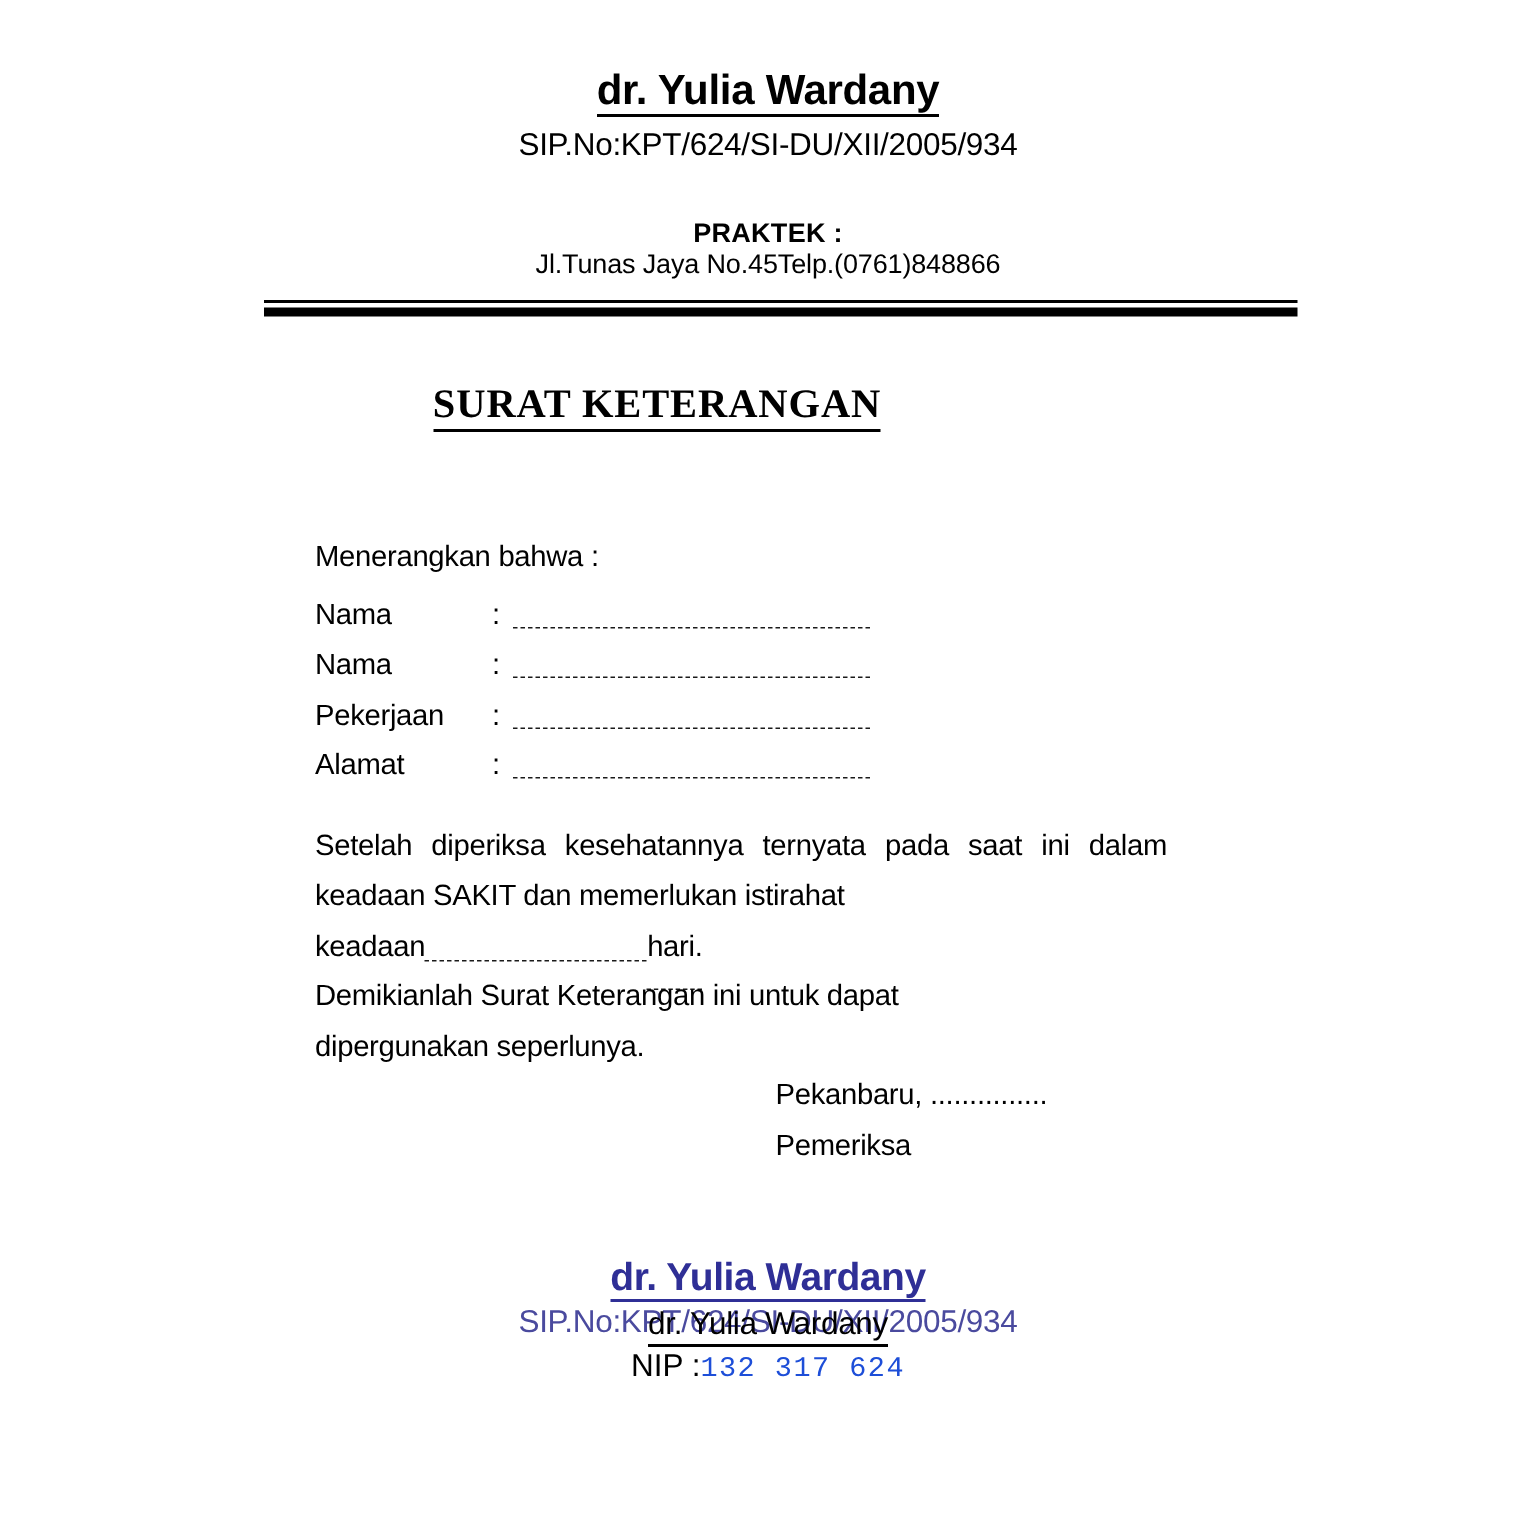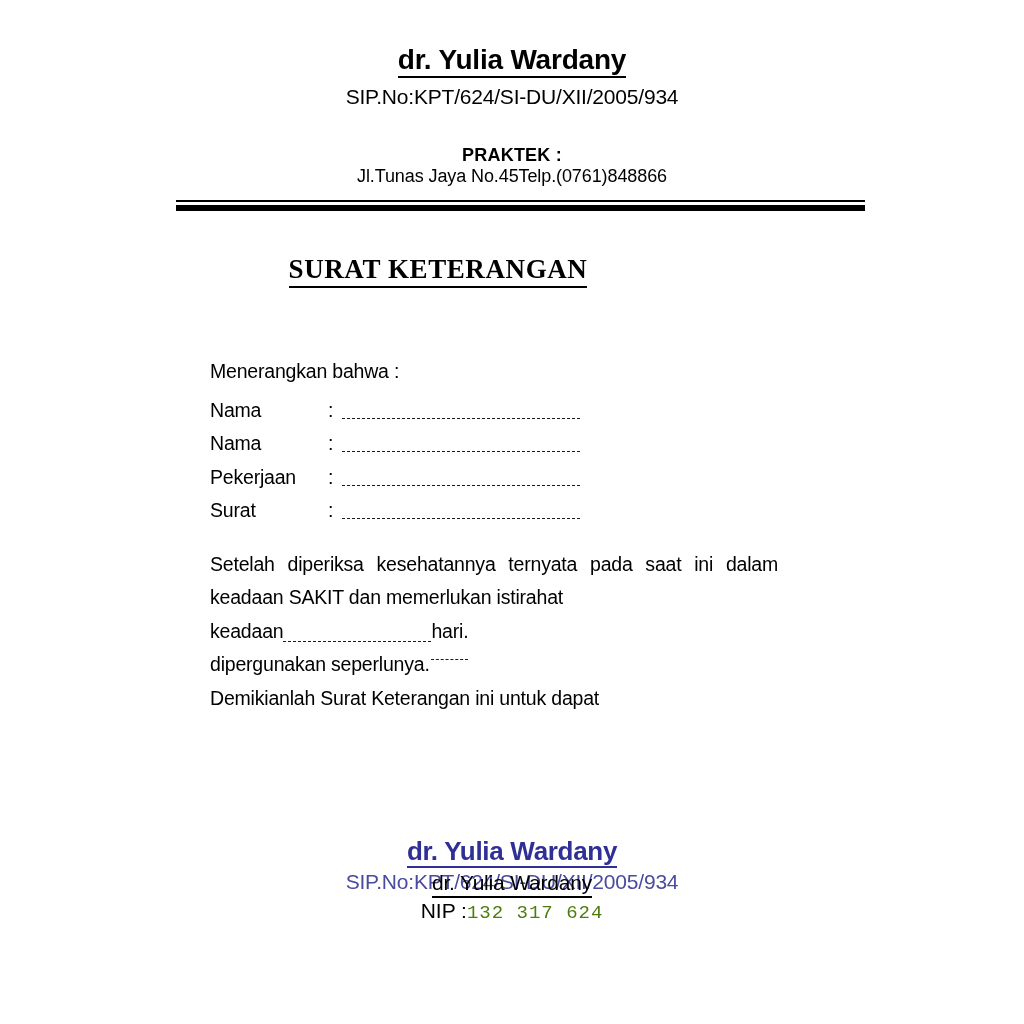--- a/index.html
+++ b/index.html
@@ -253,21 +253,21 @@
   }
   .nip-label {
     font-weight: normal;
     letter-spacing: 0px;
   }
   .nip-value {
     font-family: "Liberation Mono", monospace;
     font-weight: normal;
     font-size: 19px;
     letter-spacing: 1px;
-    color: #4d7c0f;
+    color: #1d4ed8;
   }
 </style>
 </head>
 <body>
 
 <div class="page">
 
   <div class="letterhead">
     <div>
       <span class="lh-name">dr. Yulia Wardany</span>
@@ -305,38 +305,42 @@
         <span class="field-dash"></span>
       </div>
 
       <div class="field-row">
         <span class="field-label">Pekerjaan</span>
         <span class="field-colon">:</span>
         <span class="field-dash"></span>
       </div>
 
       <div class="field-row">
-        <span class="field-label">Surat</span>
+        <span class="field-label">Alamat</span>
         <span class="field-colon">:</span>
         <span class="field-dash"></span>
       </div>
 
     </div>
 
     <p class="para">Setelah diperiksa kesehatannya ternyata pada saat ini dalam keadaan SAKIT dan memerlukan istirahat</p>
 
     <div class="selama-line">
       <span>keadaan</span><span class="blank-inline"></span><span class="hari-u">hari.</span>
     </div>
 
+    <p class="para">Demikianlah Surat Keterangan ini untuk dapat</p>
     <p class="para para-last-left">dipergunakan seperlunya.</p>
-    <p class="para">Demikianlah Surat Keterangan ini untuk dapat</p>
-
-  </div>
-
+
+  </div>
+
+  <div class="closing">
+    <div class="closing-line">Pekanbaru, ...............</div>
+    <div class="closing-line">Pemeriksa</div>
+  </div>
 
   <div class="stamp">
 
     <div class="stamp-name">
       <span>dr. Yulia Wardany</span>
     </div>
 
     <div class="stamp-sip">SIP.No:KPT/624/SI-DU/XII/2005/934</div>
 
     <div class="stamp-overlay-name">

